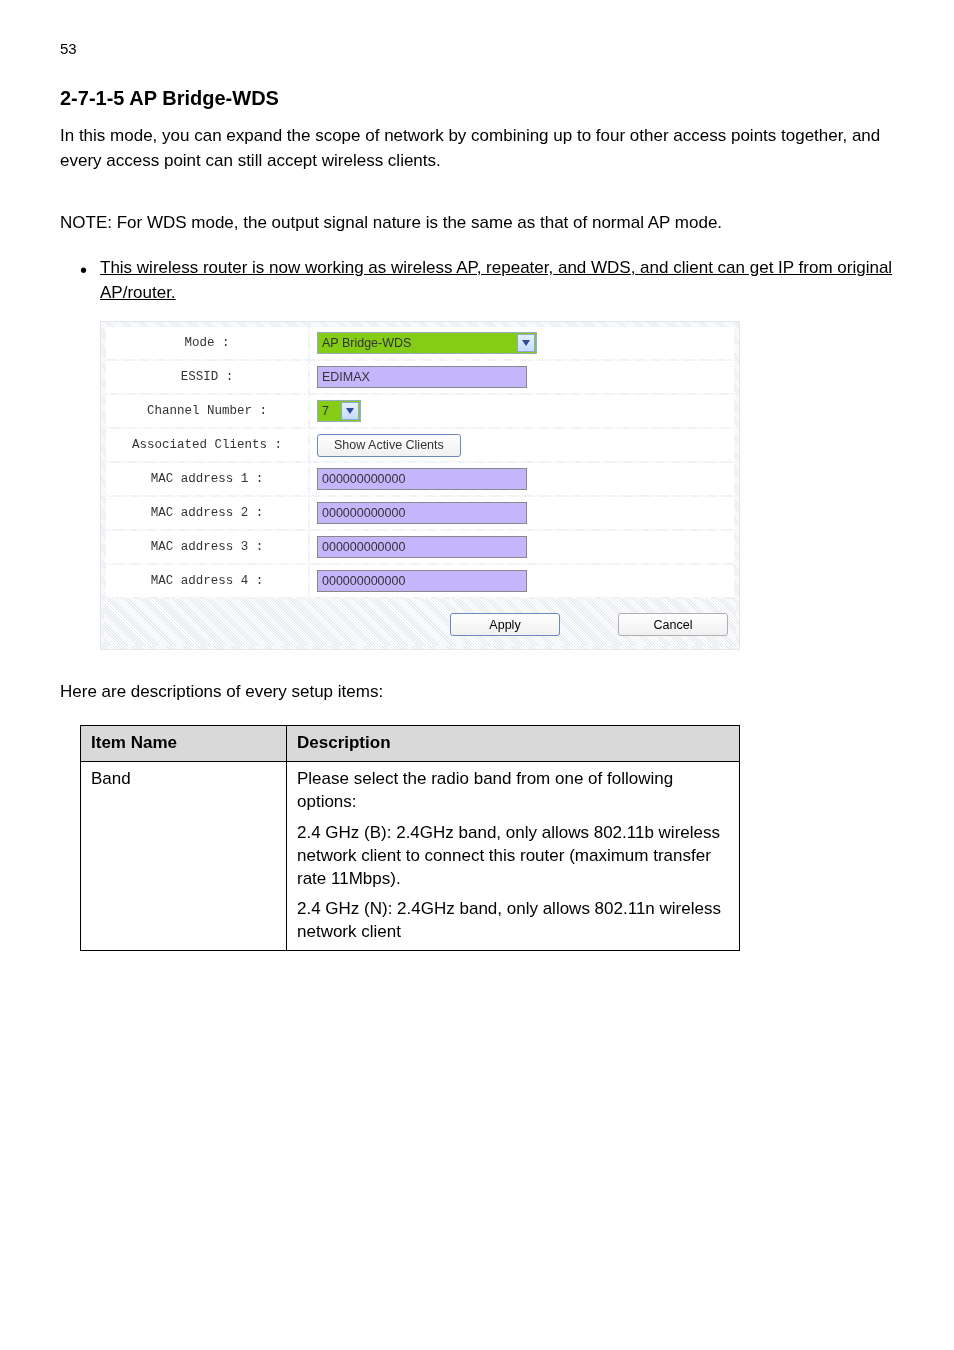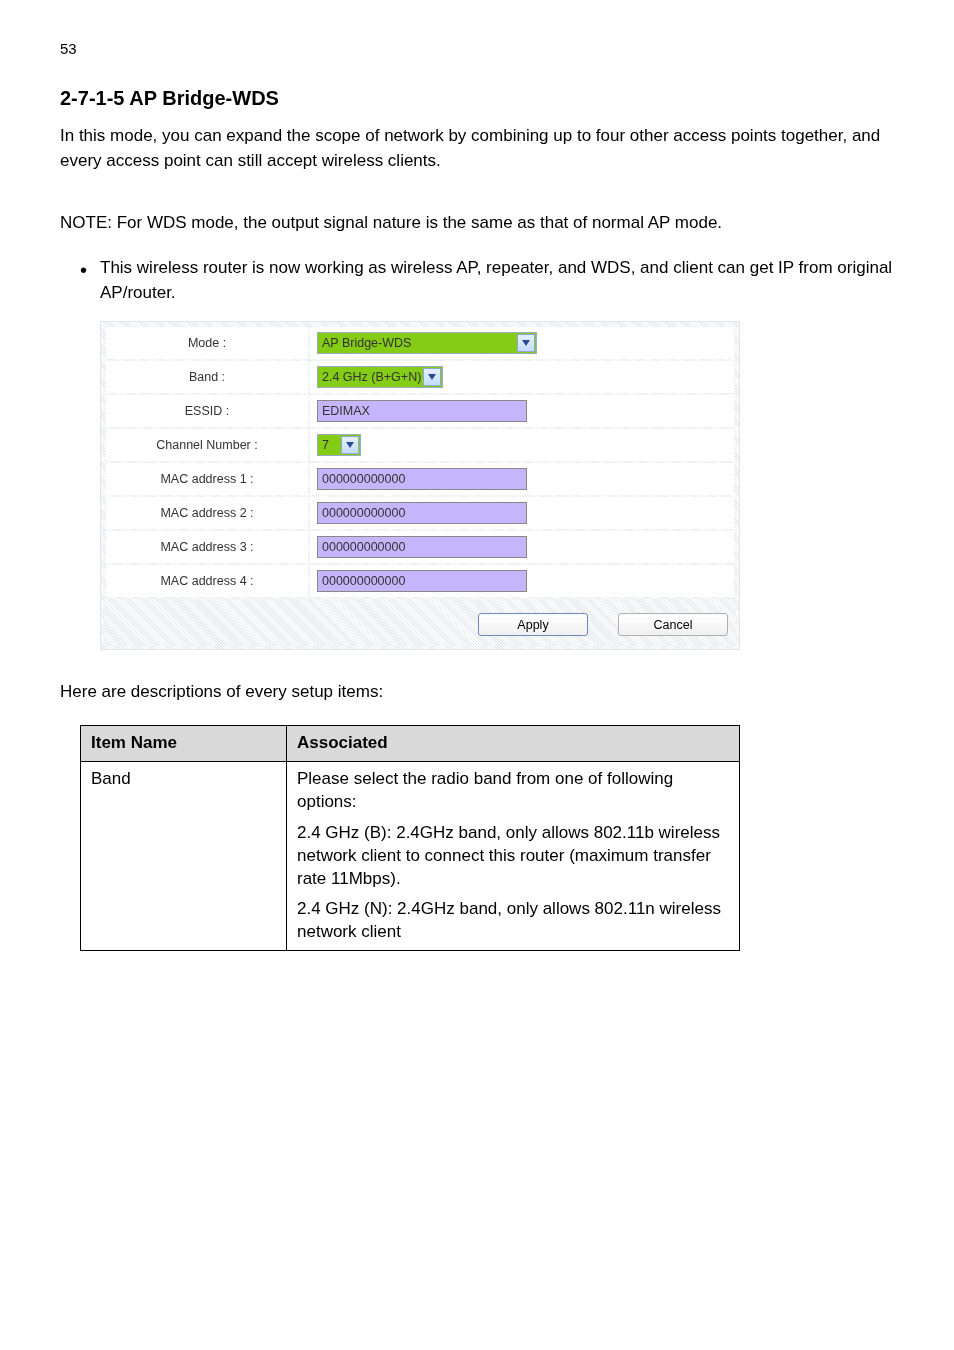--- a/index.html
+++ b/index.html
@@ -31,20 +31,21 @@
     font-size: 17px;
     line-height: 1.45;
     margin: 0 0 20px 0;
   }
   .bullet {
     font-size: 17px;
     line-height: 1.45;
     margin: 10px 0 10px 0;
     padding-left: 40px;
     position: relative;
+    text-decoration: underline;
   }
   .bullet::before {
     content: "•";
     position: absolute;
     left: 20px;
     top: 0;
     font-size: 20px;
   }
   .bold { font-weight: normal; margin-top: 38px; }
 
@@ -72,20 +73,21 @@
     font-family: Tahoma, Arial, sans-serif;
     font-size: 12.5px;
     color: #333;
     padding: 3px 6px;
     height: 24px;
   }
   .ui-table td.label-cell {
     width: 200px;
     text-align: center;
     padding: 3px 0;
+    font-family: Liberation Mono, monospace;
   }
   .ui-table td.value-cell {
     text-align: left;
   }
   .ui-select {
     font-family: Tahoma, Arial, sans-serif;
     font-size: 12.5px;
     height: 22px;
     border: 1px solid #9aaac0;
     background: #84cc16;
@@ -149,20 +151,21 @@
       #e8ecf0 0, #e8ecf0 1px,
       #ffffff 1px, #ffffff 2px
     );
     padding: 14px 8px 10px 8px;
     display: flex;
     justify-content: flex-end;
     gap: 30px;
   }
   .ui-footer .ui-button {
     min-width: 110px;
+    margin-left: 28px;
   }
 
   
   .desc-table {
     width: 660px;
     margin: 10px 0 0 20px;
     border-collapse: collapse;
     border: 1px solid #000;
     font-size: 17px;
   }
@@ -203,52 +206,45 @@
             <span class="sel-text">AP Bridge-WDS</span>
             <span class="sel-btn">
               <svg viewBox="0 0 8 6">
                     <path d="M0,0 L8,0 L4,6 Z" fill="#2a4d92"></path>
                   </svg>
             </span>
           </div>
         </td>
       </tr>
       <tr>
-        <td class="label-cell">Band :</td>
-        <td class="value-cell">
-          <div class="ui-select med">
-            <span class="sel-text">2.4 GHz (B+G+N)</span>
-            <span class="sel-btn">
-              <svg viewBox="0 0 8 6">
-                    <path d="M0,0 L8,0 L4,6 Z" fill="#2a4d92"></path>
-                  </svg>
-            </span>
-          </div>
-        </td>
-      </tr>
-      <tr>
         <td class="label-cell">ESSID :</td>
         <td class="value-cell">
           <span class="ui-input">EDIMAX</span>
         </td>
       </tr>
       <tr>
         <td class="label-cell">Channel Number :</td>
         <td class="value-cell">
           <div class="ui-select narrow">
             <span class="sel-text">7</span>
             <span class="sel-btn">
               <svg viewBox="0 0 8 6">
                     <path d="M0,0 L8,0 L4,6 Z" fill="#2a4d92"></path>
                   </svg>
             </span>
           </div>
         </td>
       </tr>
       <tr>
+        <td class="label-cell">Associated Clients :</td>
+        <td class="value-cell">
+          <span class="ui-button">Show Active Clients</span>
+        </td>
+      </tr>
+      <tr>
         <td class="label-cell">MAC address 1 :</td>
         <td class="value-cell">
           <span class="ui-input">000000000000</span>
         </td>
       </tr>
       <tr>
         <td class="label-cell">MAC address 2 :</td>
         <td class="value-cell">
           <span class="ui-input">000000000000</span>
         </td>
@@ -272,21 +268,21 @@
       <span class="ui-button flat">Cancel</span>
     </div>
   </div>
 
   <p class="para">Here are descriptions of every setup items:</p>
 
   <table class="desc-table">
     <tbody>
         <tr>
       <td class="hdr name-cell">Item Name</td>
-      <td class="hdr">Associated</td>
+      <td class="hdr">Description</td>
     </tr>
     <tr>
       <td class="name-cell">Band</td>
       <td>
         <div>Please select the radio band from one of following options:</div>
         <div style="height:8px;"></div>
         <div>2.4 GHz (B): 2.4GHz band, only allows 802.11b wireless network client to connect this router (maximum transfer rate 11Mbps).</div>
         <div style="height:8px;"></div>
         <div>2.4 GHz (N): 2.4GHz band, only allows 802.11n wireless network client</div>
       </td>

